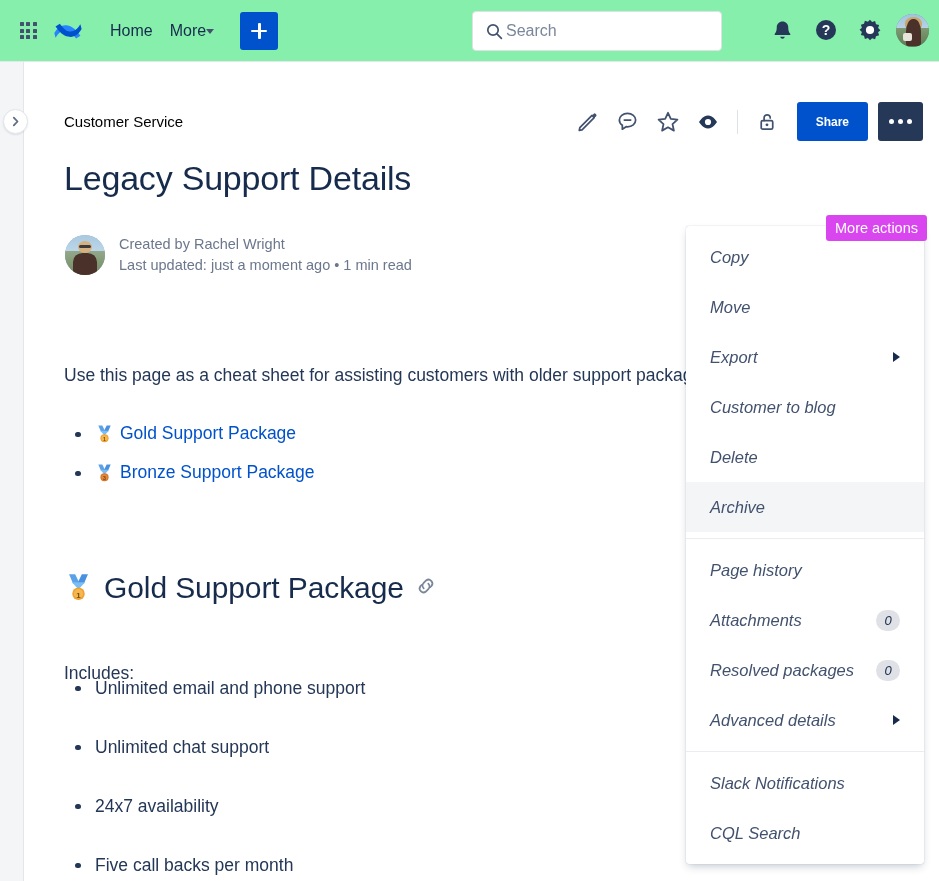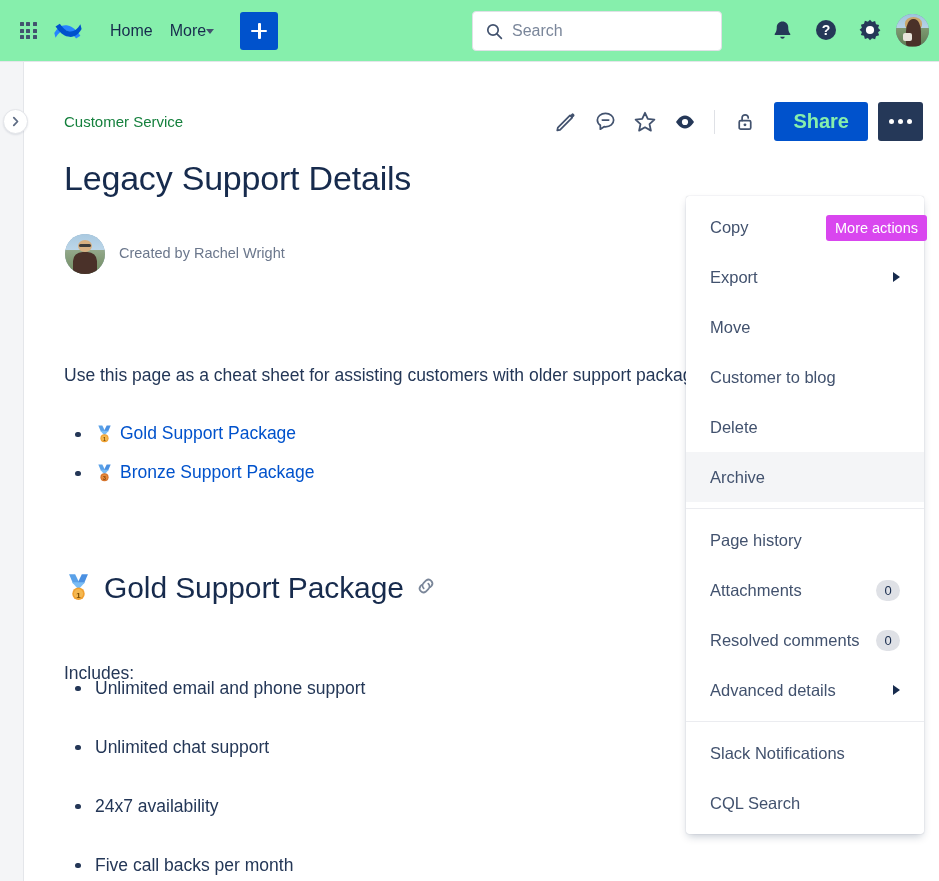--- a/index.html
+++ b/index.html
@@ -50,21 +50,21 @@
     content:""; position: absolute; background:#fff; border-radius: 1px;
   }
   .create-btn .plus:before { left: 7px; top: 0; width: 2.6px; height: 16px; }
   .create-btn .plus:after  { top: 7px; left: 0; height: 2.6px; width: 16px; }
 
   .searchbox {
     position: absolute; left: 472px; top: 11px;
     width: 250px; height: 40px;
     border: 1.5px solid #dfe1e6; border-radius: 4px;
     background: #fff;
-    display: flex; align-items: center; gap: 9px; padding-left: 13px;
+    display: flex; align-items: center; gap: 3px; padding-left: 13px;
     cursor: text;
   }
   .searchbox .ph { font-size: 16px; color: #7a869a; }
 
   .topicon {
     width: 36px; height: 36px; display:flex; align-items:center; justify-content:center;
     border-radius: 3px; cursor: pointer;
   }
   .topicons { position: absolute; right: 10px; top: 12px; display: flex; align-items: center; gap: 8px;}
 
@@ -95,21 +95,21 @@
   }
 
   
   .content {
     position: absolute; left: 25px; top: 62px;
     width: 914px; height: 819px;
     background: #fff; overflow: hidden;
   }
   .breadcrumb {
     position: absolute; left: 39px; top: 51px;
-    font-size: 15px; color: #15803d; cursor: pointer;
+    font-size: 15px; color: #000000; cursor: pointer;
   }
   .page-title {
     position: absolute; left: 39px; top: 97px;
     font-size: 34px; font-weight: 500; color: #172b4d;
     letter-spacing: -0.2px;
   }
 
   .byline { position: absolute; left: 40px; top: 172px; display: flex; align-items: center; gap: 14px;}
   .byline .av {
     width: 40px; height: 40px; border-radius: 50%; overflow:hidden;
@@ -147,26 +147,26 @@
   ul.bullets li:before { top: 9.5px; }
 
   .h2 {
     position: absolute; left: 39px; top: 509px;
     display: flex; align-items: center; gap: 11px;
   }
   .h2 .title { font-size: 30px; font-weight: 500; color: #172b4d; letter-spacing: -0.1px; }
 
   
   .menu {
-    position: absolute; left: 661px; top: 134px;
+    position: absolute; left: 661px; top: 164px;
     width: 238px;
     background: #fff;
     border-radius: 3px;
     box-shadow: 0 4px 8px -2px rgba(9,30,66,0.25), 0 0 1px rgba(9,30,66,0.31);
-    z-index: 20; overflow: hidden;
+    z-index: 20; overflow: hidden; font-style: italic;
   }
   .menu-section { padding: 6px 0; }
   .menu-section + .menu-section { border-top: 1px solid #ebecf0; }
   .menu-item {
     height: 50px; display: flex; align-items: center;
     padding: 0 24px; font-size: 16.5px; color: #42526e;
     cursor: pointer; justify-content: space-between; gap: 10px;
   }
   .menu-item.active { background: #f4f5f7; }
   .menu-item .ml { white-space: nowrap; }
@@ -185,22 +185,22 @@
   .ptools {
     position: absolute; right: 16px; top: 40px;
     display: flex; align-items: center; gap: 2px; z-index: 10;
   }
   .ptool {
     width: 38px; height: 38px; border-radius: 3px;
     display:flex; align-items:center; justify-content:center; cursor:pointer;
   }
   .tsep { width: 1px; height: 24px; background: #dfe1e6; margin: 0 8px; }
   .share-btn {
-    height: 39px; background: #0052cc; color: #86efac;
-    font-size: 20px; font-weight: 600;
+    height: 39px; background: #0052cc; color: #ffffff;
+    font-size: 12px; font-weight: 600;
     border-radius: 3px; padding: 0 19px; margin-left: 9px;
     display: flex; align-items: center; cursor: pointer;
   }
   .more-btn {
     width: 45px; height: 39px; margin-left: 8px;
     background: #253858; border-radius: 3px;
     display: flex; align-items: center; justify-content: center; gap: 4px;
     cursor: pointer;
   }
   .more-btn i { width: 5px; height: 5px; border-radius: 50%; background: #fff; display:block;}
@@ -300,20 +300,21 @@
 
   <div class="byline">
     <div class="av">
       <span class="sky"></span>
       <span class="head"></span>
       <span class="glass"></span>
       <span class="body"></span>
     </div>
     <div class="txt">
       <div class="l1">Created by Rachel Wright</div>
+      <div class="l2">Last updated: just a moment ago •  1 min read</div>
     </div>
   </div>
 
   <p class="para p-intro">Use this page as a cheat sheet for assisting customers with older support packages.</p>
 
   <ul class="doclist linklist">
     <li>
       <span class="emoji">
         <svg width="19" height="19" viewBox="0 0 20 20">
           <path d="M3.5 1.5h4.2L10.8 8H6.2z" fill="#5aa1e8"></path>
@@ -417,47 +418,47 @@
 
   <div class="tooltip">More actions</div>
 
   <div class="menu">
 
     <div class="menu-section">
       <div class="menu-item">
         <span class="ml">Copy</span>
       </div>
       <div class="menu-item">
+        <span class="ml">Move</span>
+      </div>
+      <div class="menu-item">
         <span class="ml">Export</span>
         <span class="chev-right"></span>
       </div>
       <div class="menu-item">
-        <span class="ml">Move</span>
-      </div>
-      <div class="menu-item">
         <span class="ml">Customer to blog</span>
       </div>
       <div class="menu-item">
         <span class="ml">Delete</span>
       </div>
       <div class="menu-item active">
         <span class="ml">Archive</span>
       </div>
     </div>
 
     <div class="menu-section">
       <div class="menu-item">
         <span class="ml">Page history</span>
       </div>
       <div class="menu-item">
         <span class="ml">Attachments</span>
         <span class="badge">0</span>
       </div>
       <div class="menu-item">
-        <span class="ml">Resolved comments</span>
+        <span class="ml">Resolved packages</span>
         <span class="badge">0</span>
       </div>
       <div class="menu-item">
         <span class="ml">Advanced details</span>
         <span class="chev-right"></span>
       </div>
     </div>
 
     <div class="menu-section">
       <div class="menu-item">

